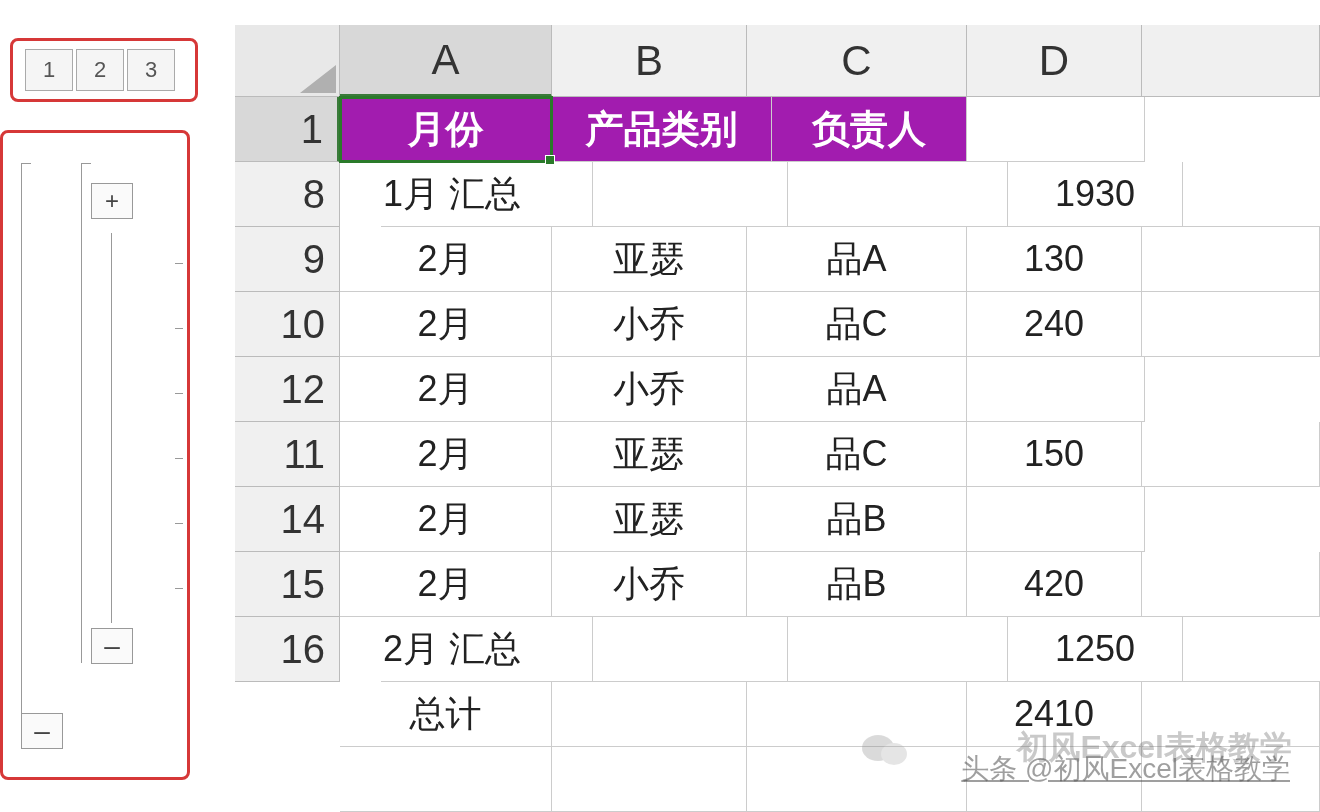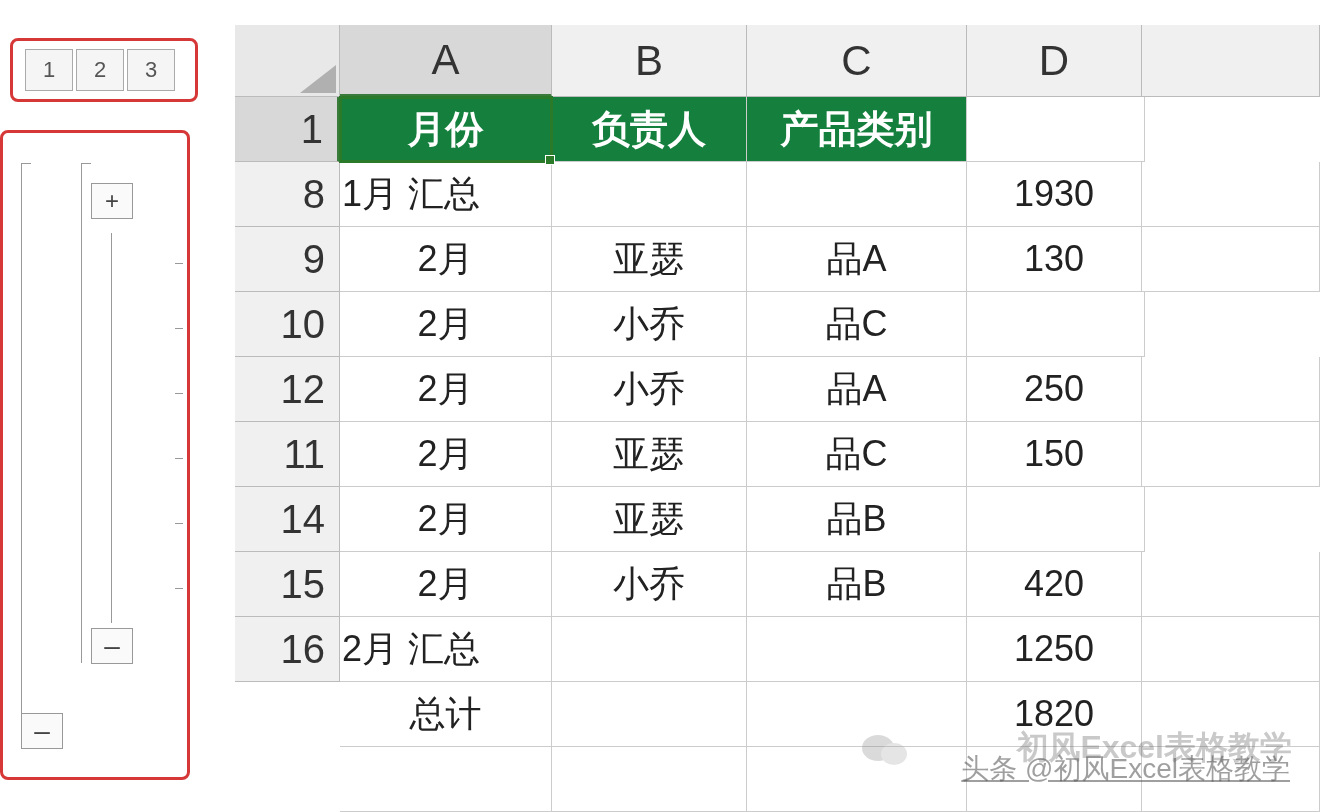--- a/index.html
+++ b/index.html
@@ -205,21 +205,21 @@
       font-size: 36px;
       color: #222;
       background: #fff;
     }
     .cA { width: 212px; }
     .cB { width: 195px; }
     .cC { width: 220px; }
     .cD { width: 175px; }
     .cE { width: 178px; }
     .header-row .cell {
-      background: #15803d;
+      background: #a21caf;
       color: #fff;
       font-weight: bold;
       font-size: 38px;
     }
     .header-row .cA {
       outline: 3px solid #2a7a2a;
       outline-offset: -2px;
       position: relative;
       z-index: 5;
     }
@@ -227,21 +227,21 @@
       content: "";
       position: absolute;
       right: -4px;
       bottom: -4px;
       width: 8px;
       height: 8px;
       background: #2a7a2a;
       border: 1px solid #fff;
     }
     .header-row .cE { background: #fff; }
-    .left-align { justify-content: flex-start; padding-left: 2px; }
+    .left-align { justify-content: flex-start; padding-left: 2px; margin-left: 41px; }
 
     .watermark1 {
       position: absolute;
       right: 30px;
       bottom: 24px;
       font-size: 28px;
       color: rgba(80,80,80,0.55);
       font-weight: 500;
       text-decoration: underline;
     }
@@ -305,49 +305,49 @@
   <div class="row-h">12</div>
   <div class="row-h">11</div>
   <div class="row-h">14</div>
   <div class="row-h">15</div>
   <div class="row-h">16</div>
 </div>
 
 <div class="cells">
   <div class="row header-row">
     <div class="cell cA">月份</div>
+    <div class="cell cC">产品类别</div>
     <div class="cell cB">负责人</div>
-    <div class="cell cC">产品类别</div>
     <div class="cell cE"></div>
   </div>
   <div class="row">
     <div class="cell cA left-align">1月 汇总</div>
     <div class="cell cB"></div>
     <div class="cell cC"></div>
     <div class="cell cD">1930</div>
     <div class="cell cE"></div>
   </div>
   <div class="row">
     <div class="cell cA">2月</div>
     <div class="cell cB">亚瑟</div>
     <div class="cell cC">品A</div>
     <div class="cell cD">130</div>
     <div class="cell cE"></div>
   </div>
   <div class="row">
     <div class="cell cA">2月</div>
     <div class="cell cB">小乔</div>
     <div class="cell cC">品C</div>
+    <div class="cell cD">240</div>
     <div class="cell cE"></div>
   </div>
   <div class="row">
     <div class="cell cA">2月</div>
     <div class="cell cB">小乔</div>
     <div class="cell cC">品A</div>
-    <div class="cell cD">250</div>
     <div class="cell cE"></div>
   </div>
   <div class="row">
     <div class="cell cA">2月</div>
     <div class="cell cB">亚瑟</div>
     <div class="cell cC">品C</div>
     <div class="cell cD">150</div>
     <div class="cell cE"></div>
   </div>
   <div class="row">
@@ -367,21 +367,21 @@
     <div class="cell cA left-align">2月 汇总</div>
     <div class="cell cB"></div>
     <div class="cell cC"></div>
     <div class="cell cD">1250</div>
     <div class="cell cE"></div>
   </div>
   <div class="row">
     <div class="cell cA">总计</div>
     <div class="cell cB"></div>
     <div class="cell cC"></div>
-    <div class="cell cD">1820</div>
+    <div class="cell cD">2410</div>
     <div class="cell cE"></div>
   </div>
   <div class="row">
     <div class="cell cA"></div>
     <div class="cell cB"></div>
     <div class="cell cC"></div>
     <div class="cell cD"></div>
     <div class="cell cE"></div>
   </div>
 </div>

